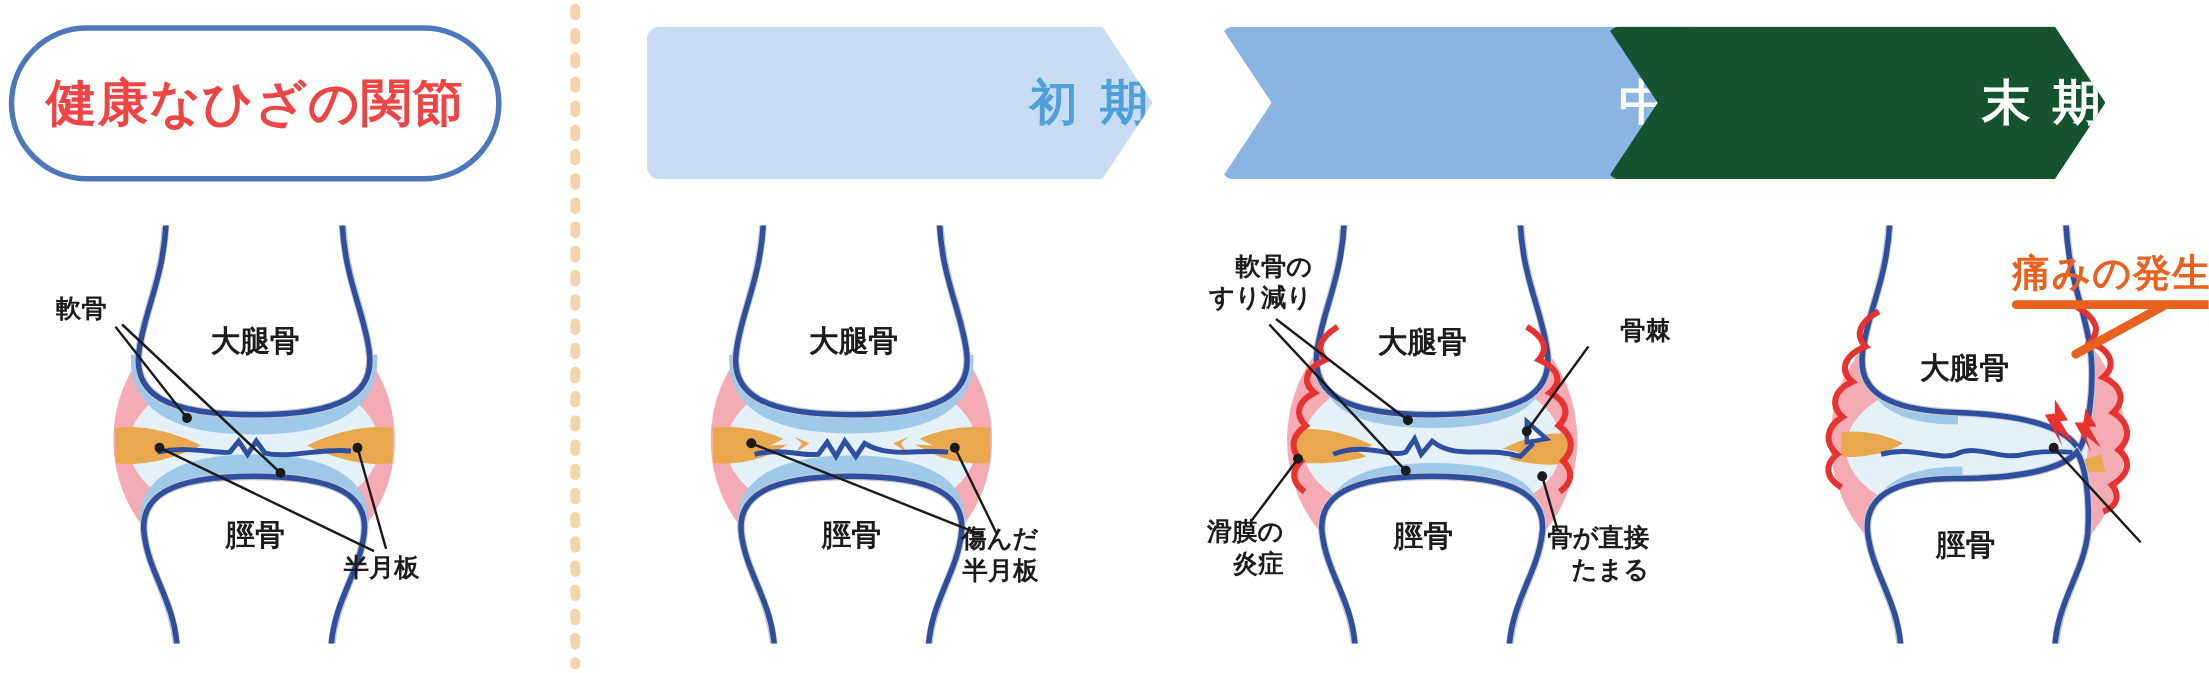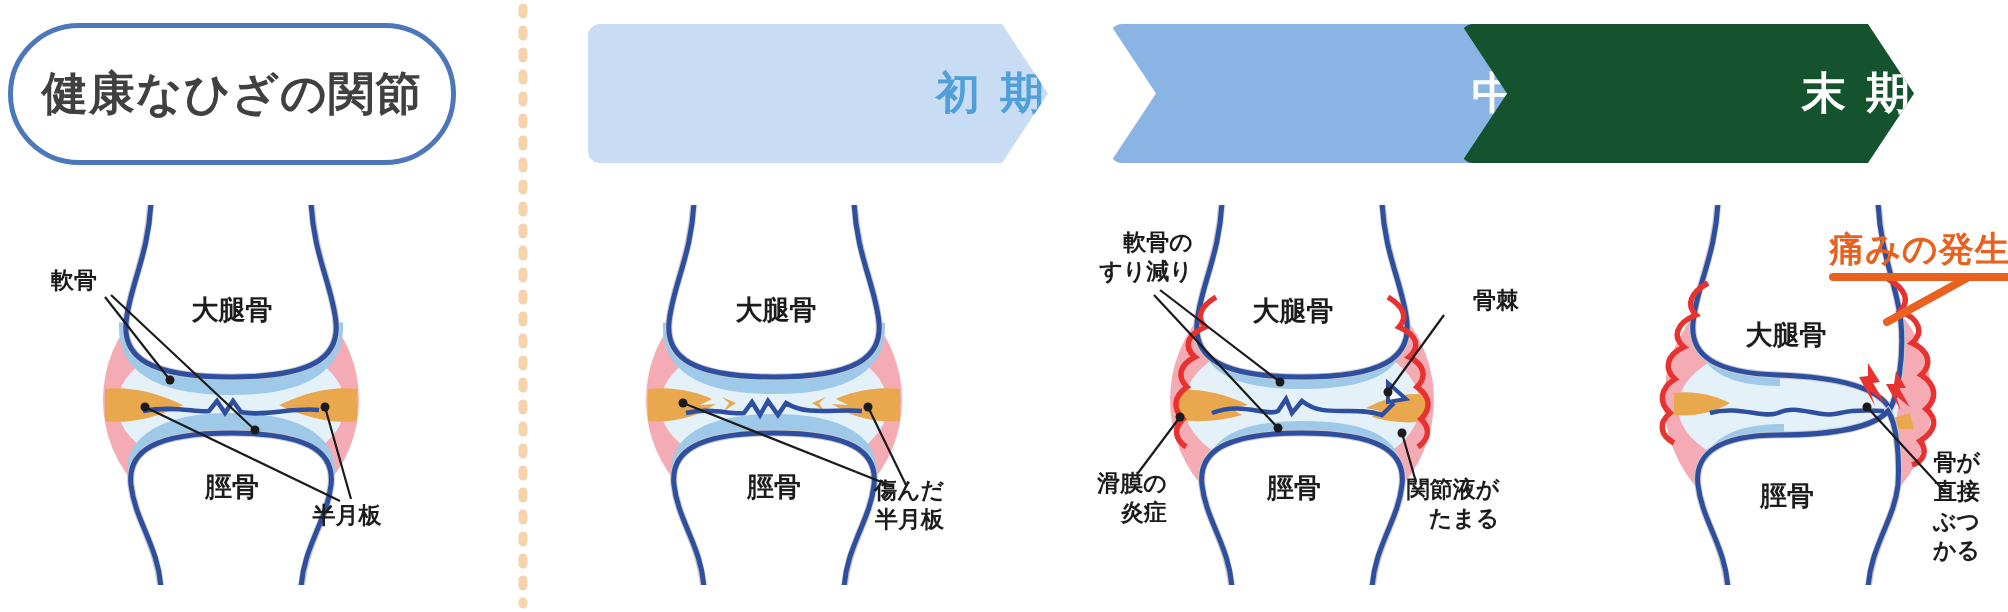--- a/index.html
+++ b/index.html
@@ -2,21 +2,21 @@
 <html><head>
 <meta charset="utf-8">
 <style>
   html,body{margin:0;padding:0;background:#fff;}
   #stage{position:relative;width:2008px;height:612px;background:#ffffff;overflow:hidden;
          font-family:"Liberation Sans","DejaVu Sans",sans-serif;}
 
   
   .pill{position:absolute;left:8px;top:23px;width:448px;height:142px;box-sizing:border-box;
         border:5px solid #4d77bb;border-radius:76px;display:flex;align-items:center;justify-content:center;}
-  .pill span{font-size:46px;font-weight:800;color:#404040;letter-spacing:1px;}
+  .pill span{font-size:46px;font-weight:800;color:#ef4444;letter-spacing:1px;}
 
   
   .divider{position:absolute;left:514px;top:0;width:18px;height:612px;}
 
   
   .banner{position:absolute;top:24px;height:139px;display:flex;align-items:center;justify-content:flex-end;}
   .banner span{font-size:44px;font-weight:800;letter-spacing:4px;}
   .banner-first{left:588px;width:460px;background:#c8ddf3;border-radius:12px;
         clip-path:polygon(0 0,calc(100% - 46px) 0,100% 50%,calc(100% - 46px) 100%,0 100%);}
   .banner-first span{color:#4f9fd9;}
@@ -135,21 +135,21 @@
     <path d="M334,277 L320,228" stroke="#1b1b1b" stroke-width="2.2"></path>
     <circle cx="320" cy="228" r="4.5" fill="#1b1b1b"></circle>
   </svg>
   <div class="lbl" style="left:1146px;top:257px;">軟骨の
 すり減り</div>
   <div class="lbl bone-lbl" style="left:1293px;top:311px;">大腿骨</div>
   <div class="lbl" style="left:1496px;top:301px;">骨棘</div>
   <div class="lbl" style="left:1132px;top:500px;font-family:Liberation Mono, monospace;">滑膜の
 炎症</div>
   <div class="lbl bone-lbl" style="left:1294px;top:488px;">脛骨</div>
-  <div class="lbl" style="left:1453px;top:504px;">関節液が
+  <div class="lbl" style="left:1453px;top:504px;">骨が直接
 たまる</div>
 
   <svg class="knee knee-late" viewBox="0 0 440 380">
     <circle cx="220" cy="195" r="134" fill="#f5abb4"></circle>
     <ellipse cx="210" cy="202" rx="110" ry="64" fill="#e4f1f9"></ellipse>
     <path d="M96,188 C118,185 140,192 152,198 C140,206 118,212 96,210 Z" fill="#e9a84e"></path>
     <polygon points="306,216 332,208 336,224 312,224" fill="#e9a84e"></polygon>
     <path d="M128,130 C126,158 150,174 202,174" stroke="#9fc9e8" stroke-width="14" fill="none"></path>
     <path d="M134,264 C132,242 156,226 206,226" stroke="#9fc9e8" stroke-width="14" fill="none"></path>
     <path d="M140,-8 C138,50 118,82 115,118 C112,150 136,168 200,170 C260,172 300,182 312,204 C320,190 326,150 323,118 C320,82 302,50 300,-8 Z" fill="#ffffff" stroke="#c7c7cc" stroke-width="7"></path>
@@ -162,16 +162,14 @@
     <polygon points="290,158 302,177 295,178 307,198 292,186 297,201 281,172 290,171" fill="#e73230"></polygon>
     <polygon points="318,166 328,183 321,183 332,202 318,191 323,206 308,179 316,179" fill="#e73230"></polygon>
     <path d="M255,72 L436,72" stroke="#e8611f" stroke-width="8" stroke-linecap="round"></path>
     <path d="M389,73 L309,117" stroke="#e8611f" stroke-width="8" stroke-linecap="round"></path>
     <path d="M368,288 L289,202" stroke="#1b1b1b" stroke-width="2.2"></path>
     <circle cx="289" cy="202" r="4.5" fill="#1b1b1b"></circle>
   </svg>
   <div class="lbl pain-lbl" style="left:1920px;top:249px;">痛みの発生</div>
   <div class="lbl bone-lbl" style="left:1786px;top:335px;">大腿骨</div>
   <div class="lbl bone-lbl" style="left:1787px;top:496px;">脛骨</div>
-  <div class="lbl" style="left:1952px;top:507px;">骨が直接
-ぶつかる</div>
 
 </div>
 
 </body></html>

